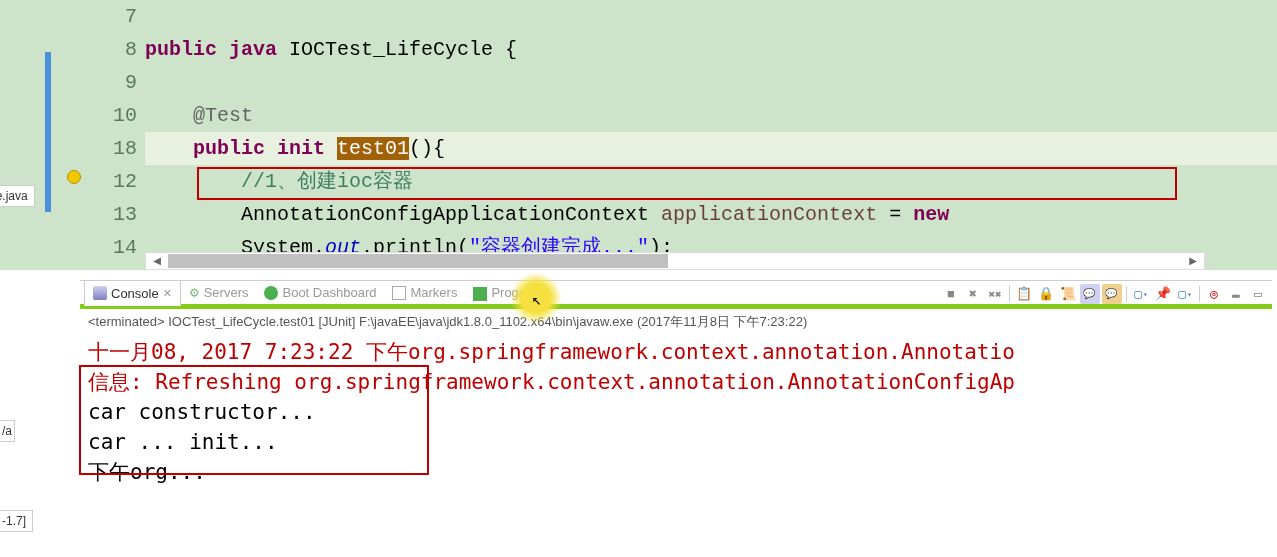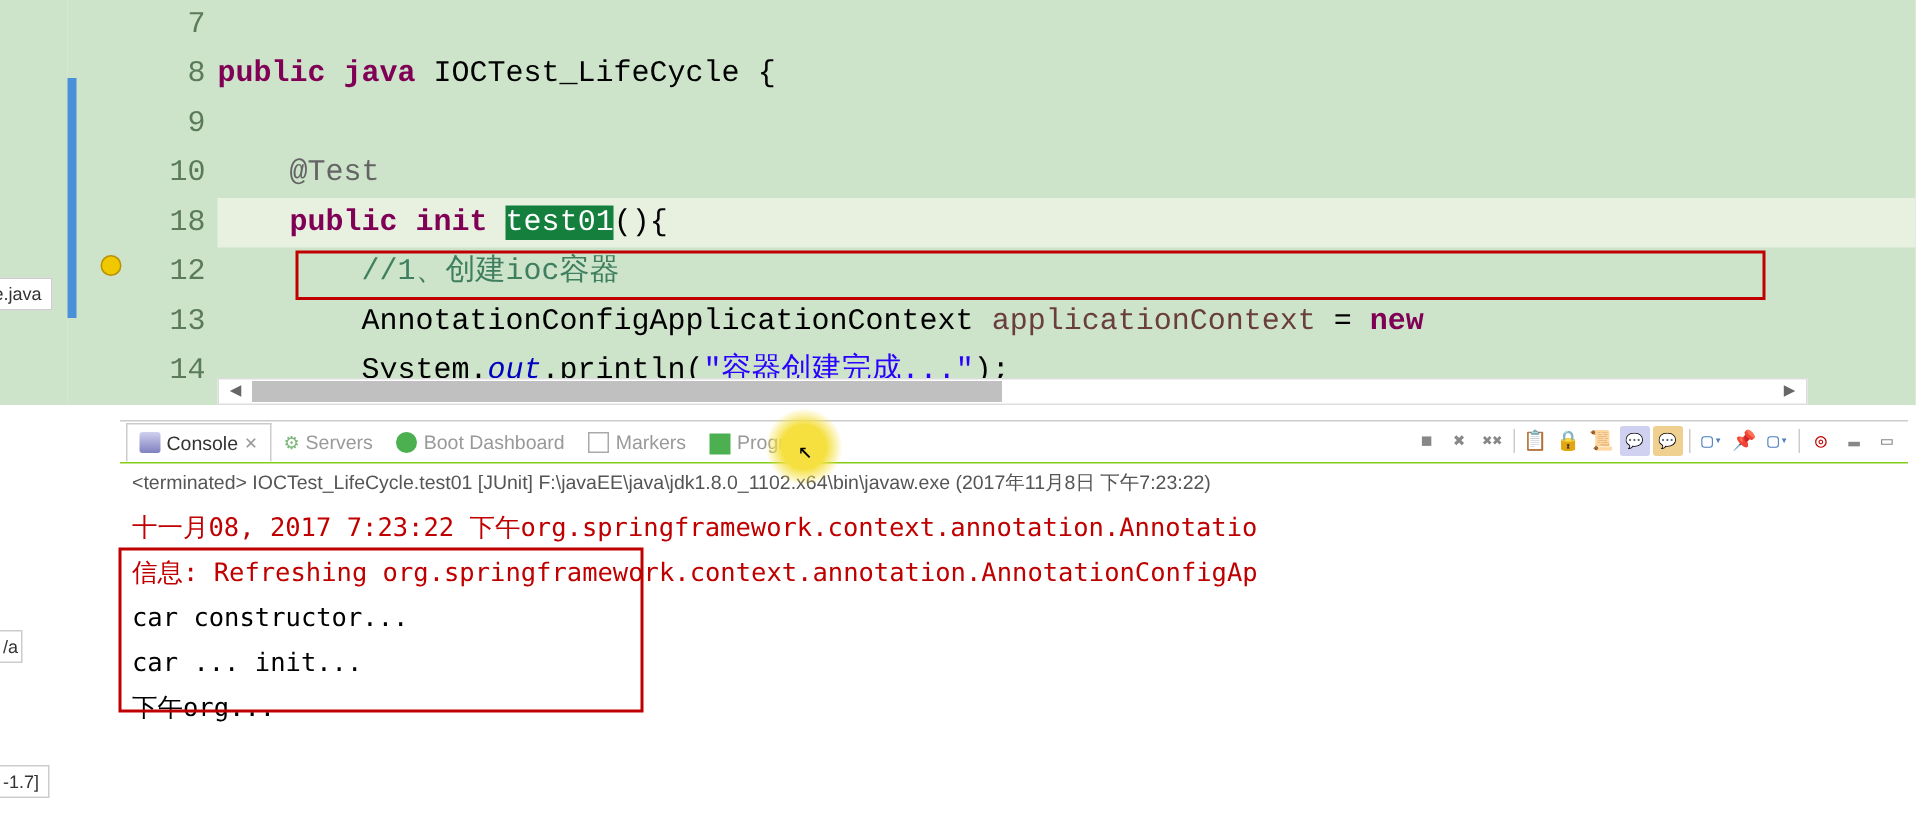--- a/index.html
+++ b/index.html
@@ -23,31 +23,31 @@
 .line-hl { background: #e8f0e0; }
 .red-box { position: absolute; border: 2px solid #c00000; pointer-events: none; }
 .red-box.rb1 { left: 52px; top: 167px; width: 980px; height: 33px; }
 
 .kw { color: #7f0055; font-weight: bold; }
 .ann { color: #646464; }
 .str { color: #2a00ff; }
 .com { color: #3f7f5f; }
 .fld { color: #0000c0; font-style: italic; margin-top: 36px; }
 .var { color: #6a3e3e; }
-.sel { background: #15803d; color: #fff; text-align: center; }
+.sel { background: #a16207; color: #fff; text-align: center; }
 
 .hscroll { position: absolute; left: 145px; bottom: 0; width: 1060px; height: 18px; background: #fff; border: 1px solid #ddd; }
 .hscroll-thumb { position: absolute; left: 22px; top: 1px; width: 500px; height: 14px; background: #c0c0c0; }
 .hscroll-arrow { position: absolute; top: 0; width: 18px; height: 16px; font-family: Arial; font-size: 10px; text-align: center; line-height: 16px; color: #666; }
 .ha-l { left: 2px; }
 .ha-r { right: 2px; }
 
 
 .console-pane { position: absolute; left: 80px; top: 280px; right: 5px; height: 270px; background: #fff; border-top: 1px solid #ccc; }
-.tabs-row { height: 28px; display: flex; align-items: center; border-bottom: 1px solid #84cc16; padding: 0 4px; position: relative; }
+.tabs-row { height: 28px; display: flex; align-items: center; border-bottom: 5px solid #84cc16; padding: 0 4px; position: relative; }
 .tab { display: flex; align-items: center; padding: 0 8px; height: 26px; font-family: "Segoe UI", sans-serif; font-size: 13px; color: #999; gap: 4px; cursor: pointer; }
 .tab.active { color: #333; background: #fff; border: 1px solid #ccc; border-bottom: 1px solid #fff; margin-bottom: -1px; }
 .tab .ticon { width: 14px; height: 14px; display: inline-block; }
 .ticon-console { background: linear-gradient(#d0d0f0, #8080c0); border-radius: 2px; }
 .ticon-close { font-family: Arial; color: #999; font-size: 11px; }
 .ticon-servers { color: #7ab87a; font-size: 12px; }
 .ticon-boot { background: #4caf50; border-radius: 50%; }
 .ticon-markers { background: #fff; border: 1px solid #aaa; }
 .ticon-progress { background: #4caf50; width: 12px; height: 8px; margin-top: 2px; }
 
@@ -64,21 +64,21 @@
 .tbtn.new { color: #5080c0; }
 .tbtn.pin { color: #5080c0; }
 .tbtn.disp { color: #5080c0; }
 .tbtn.dd::after { content: "▾"; font-size: 8px; margin-left: 1px; }
 .tbtn.ring { color: #c00000; }
 .tbtn.min { color: #888; }
 .tbtn.max { color: #888; }
 .sep { width: 1px; height: 16px; background: #ccc; margin: 0 2px; }
 
 .status-line { padding: 4px 8px; font-family: "Segoe UI", sans-serif; font-size: 13px; color: #555; border-bottom: none; }
-.console-output { padding: 2px 8px; font-family: Consolas, monospace; font-size: 17px; line-height: 30px; }
+.console-output { padding: 2px 8px; font-family: Consolas, monospace; font-size: 21px; line-height: 30px; }
 .cline { white-space: pre; }
 .cred { color: #c00000; }
 .red-box.rb2 { left: -1px; top: 30px; width: 350px; height: 110px; }
 .console-output { position: relative; }
 
 .highlight-circle { position: absolute; left: 510px; top: 272px; width: 52px; height: 52px; background: radial-gradient(circle, #f5e040 40%, rgba(245,224,64,0) 70%); border-radius: 50%; pointer-events: none; z-index: 10; }
 .cursor-arrow { position: absolute; left: 532px; top: 290px; z-index: 11; pointer-events: none; font-size: 16px; color: #000; }
 </style>
 </head>
 <body>

